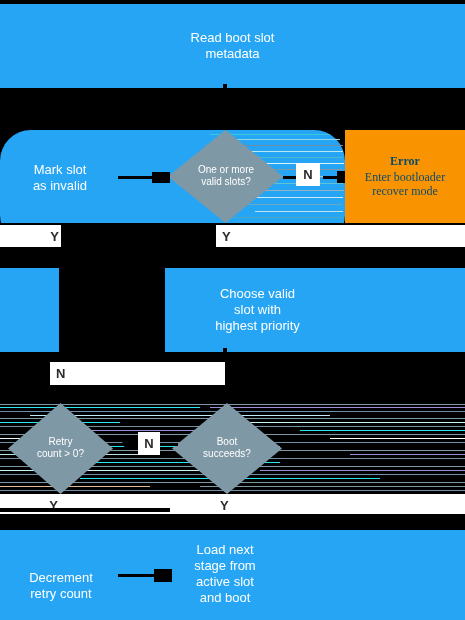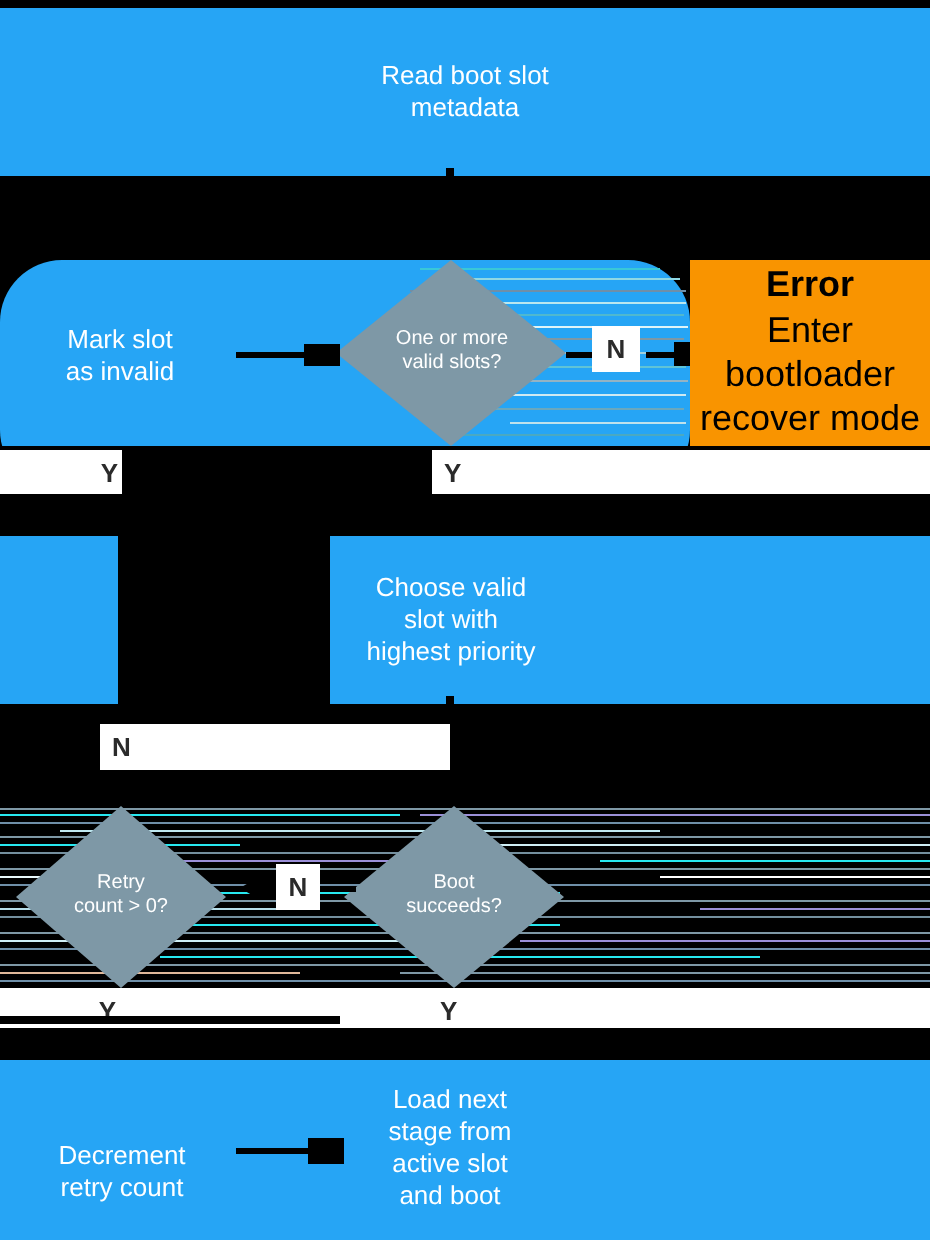--- a/index.html
+++ b/index.html
@@ -5,21 +5,21 @@
   html,body{margin:0;padding:0;background:#000;}
   body{width:465px;height:620px;position:relative;overflow:hidden;
        font-family:"Liberation Sans","DejaVu Sans",sans-serif;}
   .stage{position:absolute;left:0;top:0;width:465px;height:620px;background:#000;overflow:hidden;}
 
   
   .abs{position:absolute;}
   .box{position:absolute;display:flex;align-items:center;justify-content:center;
        text-align:center;line-height:1.22;}
   .blue{background:#26a5f5;color:#ffffff;font-size:13px;}
-  .orange{background:#f99400;color:#000000;font-size:18px;flex-direction:column;}
+  .orange{background:#f99400;color:#0c4a6e;font-size:12px;flex-direction:column;font-family:Liberation Serif, serif;}
   .orange .hd{font-weight:bold;margin-bottom:1px;}
   .blackband{position:absolute;background:#000;}
   .whiteband{position:absolute;background:#ffffff;color:#2b2b2b;
              font-size:13px;font-weight:bold;display:flex;align-items:center;}
   .whiteband span{padding-left:6px;}
 
   
   .diamond{position:absolute;}
   .diamond svg{display:block;}
   .dlabel{position:absolute;color:#ffffff;font-size:10px;text-align:center;
@@ -116,21 +116,21 @@
     <span style="padding:0 2px 0 0;">Y</span>
   </div>
 
   <div class="whiteband" style="left:216px;top:225px;width:249px;height:22px;">
     <span>Y</span>
   </div>
 
   <div class="box blue" style="left:0;top:268px;width:59px;height:84px;"></div>
 
   <div class="box blue" style="left:165px;top:268px;width:300px;height:84px;">
-    <div style="position:absolute;left:0;top:18px;width:121px;text-align:center;">
+    <div style="position:absolute;left:0;top:18px;width:121px;text-align:center;padding-left:32px;">
       <div>Choose valid</div>
       <div>slot with</div>
       <div>highest priority</div>
     </div>
   </div>
   <div class="abs" style="left:223px;top:348px;width:4px;height:8px;background:#000;"></div>
 
   <div class="blackband" style="left:0;top:352px;width:465px;height:50px;"></div>
 
   <div class="whiteband" style="left:50px;top:362px;width:175px;height:23px;">

